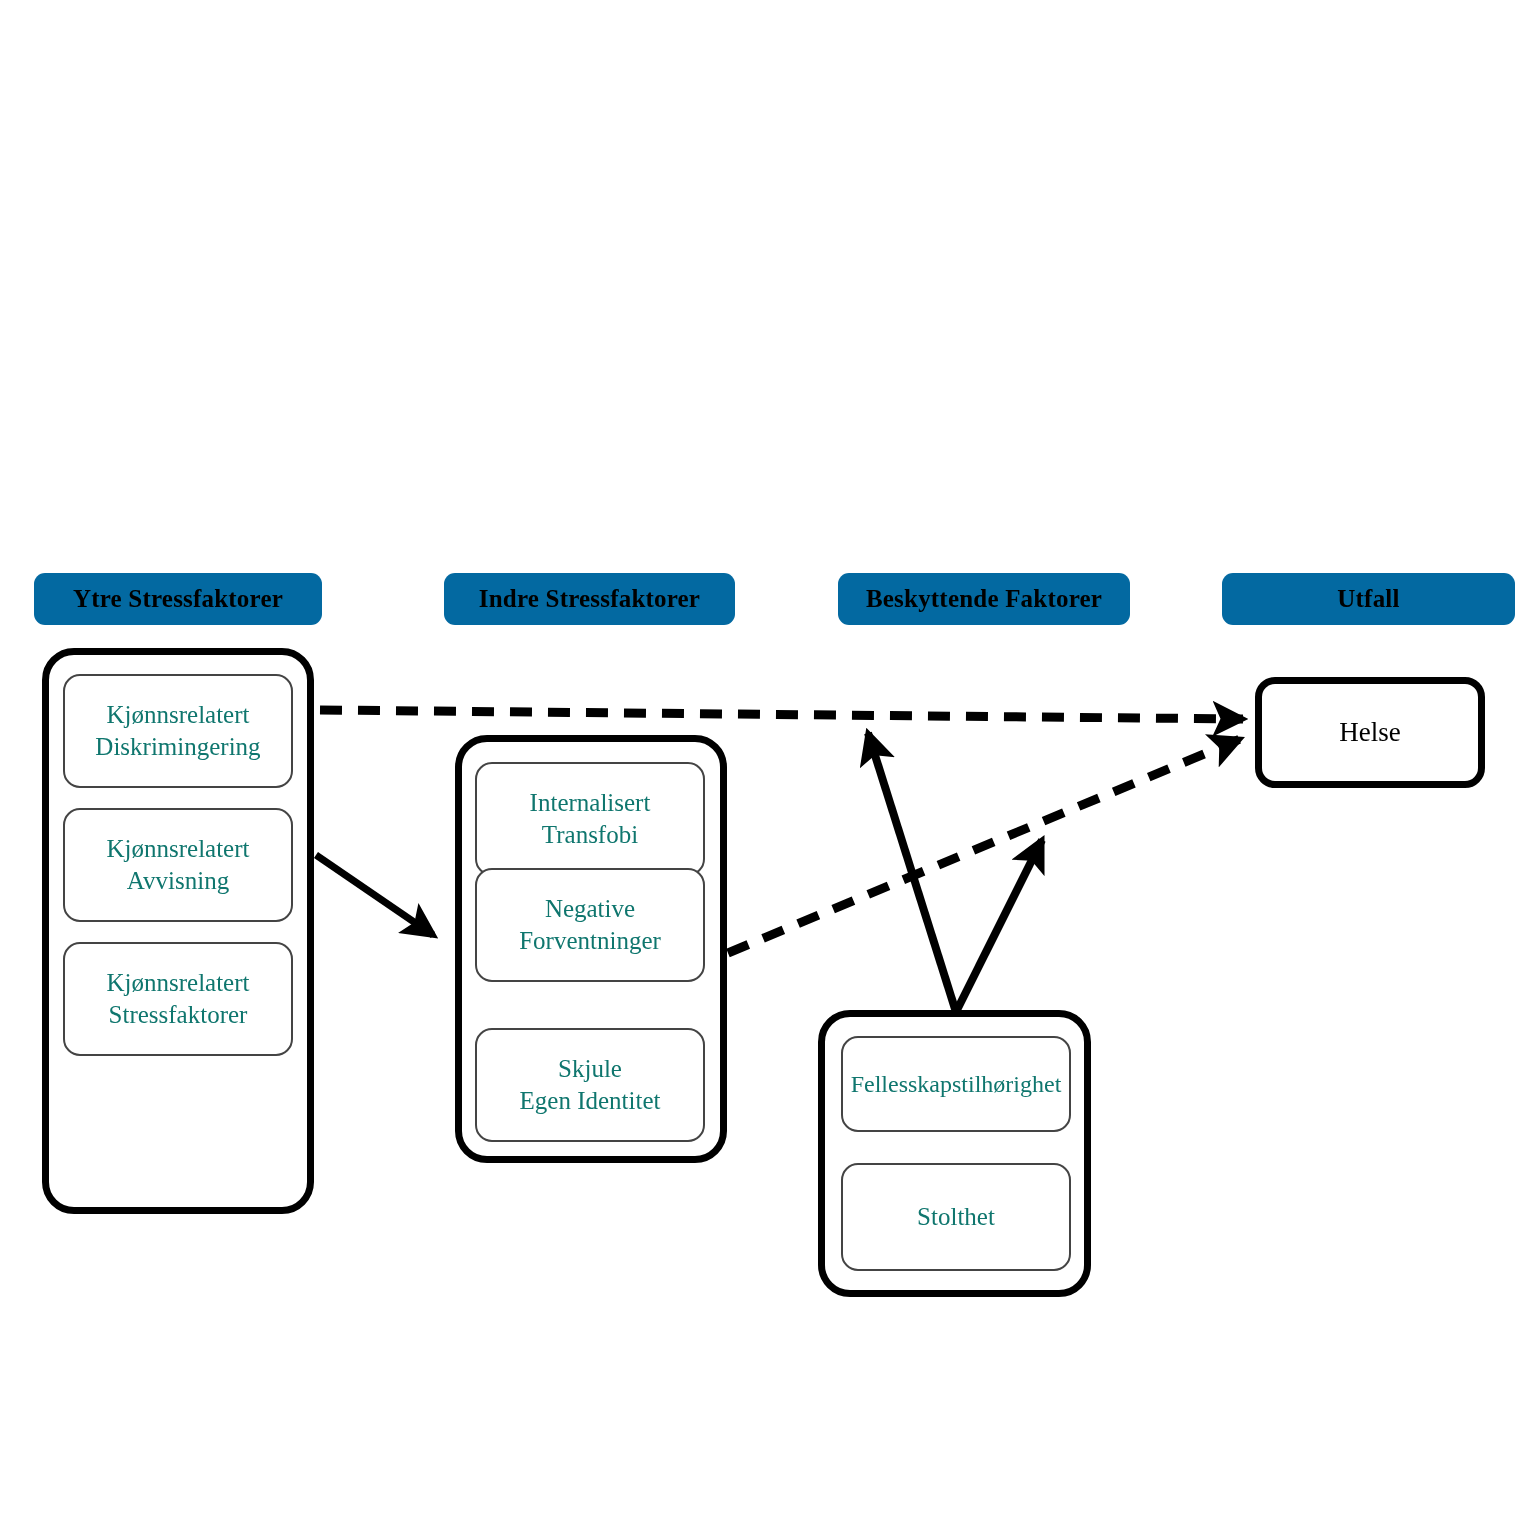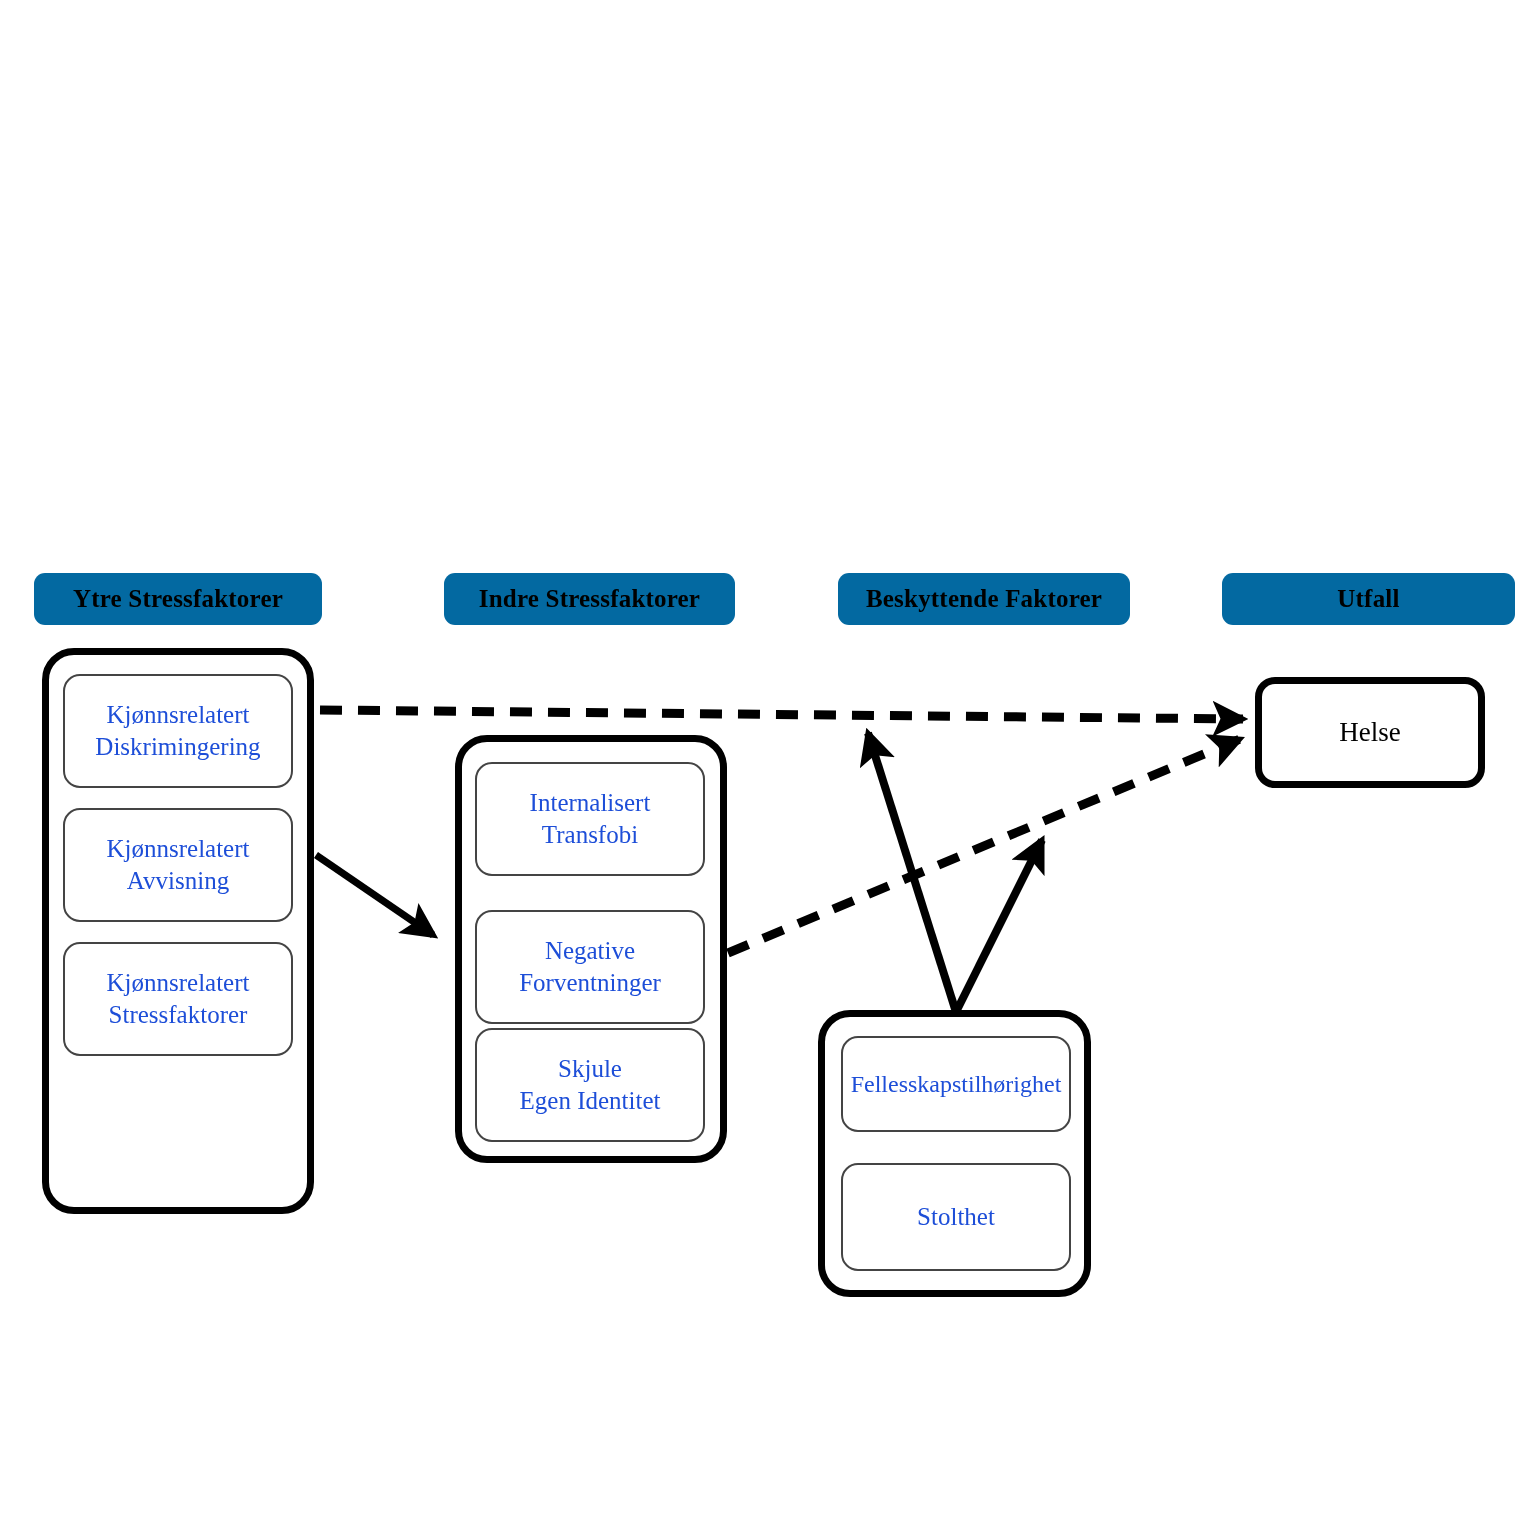--- a/index.html
+++ b/index.html
@@ -48,21 +48,21 @@
     border: 2px solid #444444;
     border-radius: 17px;
     background: #ffffff;
     box-sizing: border-box;
     display: flex;
     align-items: center;
     justify-content: center;
     text-align: center;
     font-size: 25px;
     line-height: 1.28;
-    color: #1d4ed8;
+    color: #0f766e;
   }
   .item-box .lines {
     padding: 0 8px;
   }
 
   
   .outcome-box {
     position: absolute;
     border: 7px solid #000000;
     border-radius: 20px;
@@ -143,21 +143,21 @@
 
   <div class="group-box" style="left:455px; top:735px; width:272px; height:428px;"></div>
 
   <div class="item-box" style="left:475px; top:762px; width:230px; height:114px;">
     <div class="lines">
       <div>Internalisert</div>
       <div>Transfobi</div>
     </div>
   </div>
 
-  <div class="item-box" style="left:475px; top:910px; width:230px; height:114px;">
+  <div class="item-box" style="left:475px; top:868px; width:230px; height:114px;">
     <div class="lines">
       <div>Negative</div>
       <div>Forventninger</div>
     </div>
   </div>
 
   <div class="item-box" style="left:475px; top:1028px; width:230px; height:114px;">
     <div class="lines">
       <div>Skjule</div>
       <div>Egen Identitet</div>

